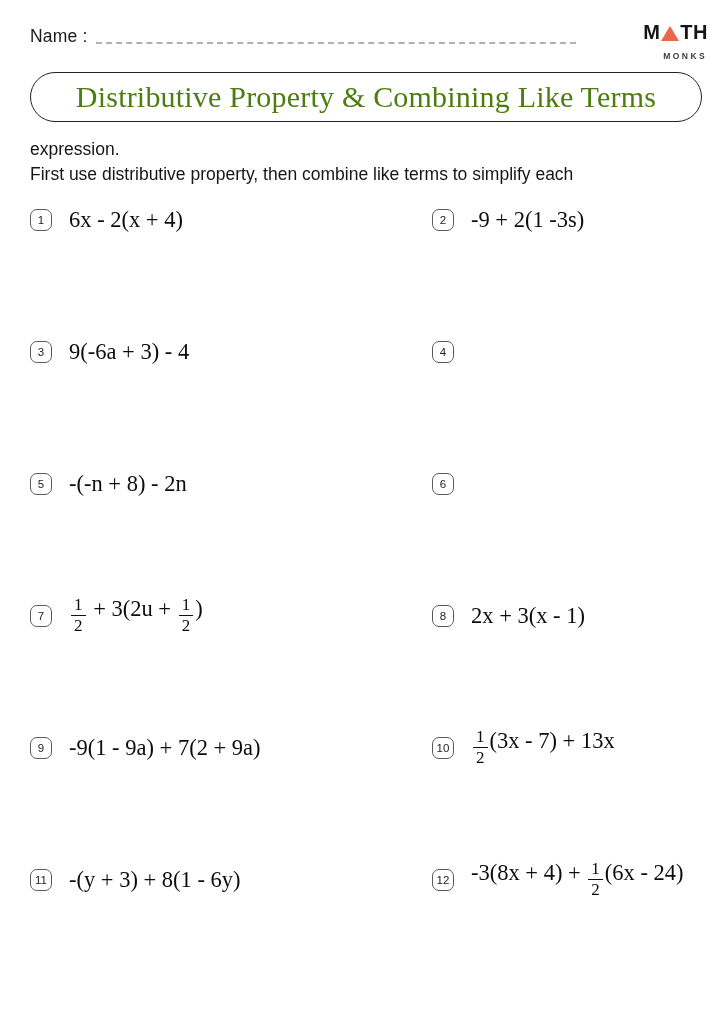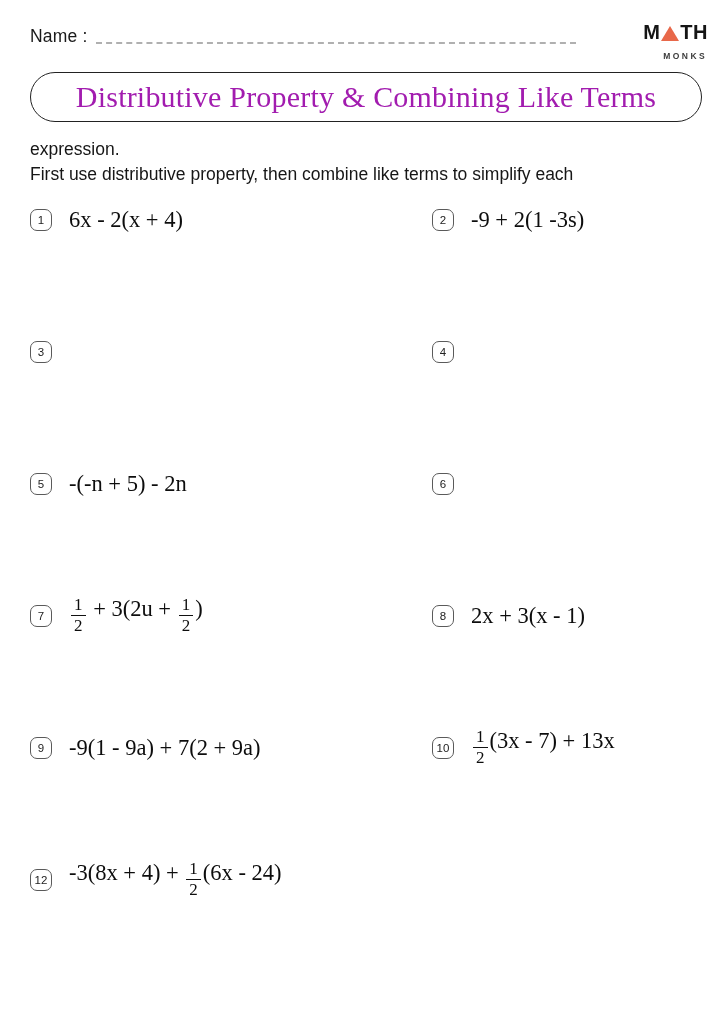--- a/index.html
+++ b/index.html
@@ -81,21 +81,21 @@
     display: flex;
     align-items: center;
     justify-content: center;
   }
   .title-text {
     font-family: "Liberation Serif", "DejaVu Serif", serif;
     font-size: 30px;
     font-weight: 500;
     letter-spacing: 0.2px;
     white-space: nowrap;
-    color: #a21caf;
+    color: #4d7c0f;
   }
 
   
   .instructions {
     margin-top: 15px;
     font-size: 17.5px;
     line-height: 1.45;
     color: #161616;
     width: 672px;
   }
@@ -189,30 +189,33 @@
         <div class="problem-cell col-2">
           <span class="badge">2</span>
           <span class="expr">
             <span class="seg">-9 + 2(1 -3s)</span>
           </span>
         </div>
       </div>
       <div class="problem-row">
         <div class="problem-cell col-1">
           <span class="badge">3</span>
+          <span class="expr">
+            <span class="seg">9(-6a + 3) - 4</span>
+          </span>
         </div>
         <div class="problem-cell col-2">
           <span class="badge">4</span>
         </div>
       </div>
       <div class="problem-row">
         <div class="problem-cell col-1">
           <span class="badge">5</span>
           <span class="expr">
-            <span class="seg">-(-n + 5) - 2n</span>
+            <span class="seg">-(-n + 8) - 2n</span>
           </span>
         </div>
         <div class="problem-cell col-2">
           <span class="badge">6</span>
         </div>
       </div>
       <div class="problem-row">
         <div class="problem-cell col-1">
           <span class="badge">7</span>
           <span class="expr">
@@ -247,20 +250,26 @@
           <span class="expr">
             <span class="frac">
               <span class="num">1</span>
               <span class="den">2</span>
             </span>
             <span class="seg">(3x - 7) + 13x</span>
           </span>
         </div>
       </div>
       <div class="problem-row">
+        <div class="problem-cell col-1">
+          <span class="badge">11</span>
+          <span class="expr">
+            <span class="seg">-(y + 3) + 8(1 - 6y)</span>
+          </span>
+        </div>
         <div class="problem-cell col-2">
           <span class="badge">12</span>
           <span class="expr">
             <span class="seg">-3(8x + 4) + </span>
             <span class="frac">
               <span class="num">1</span>
               <span class="den">2</span>
             </span>
             <span class="seg">(6x - 24)</span>
           </span>

